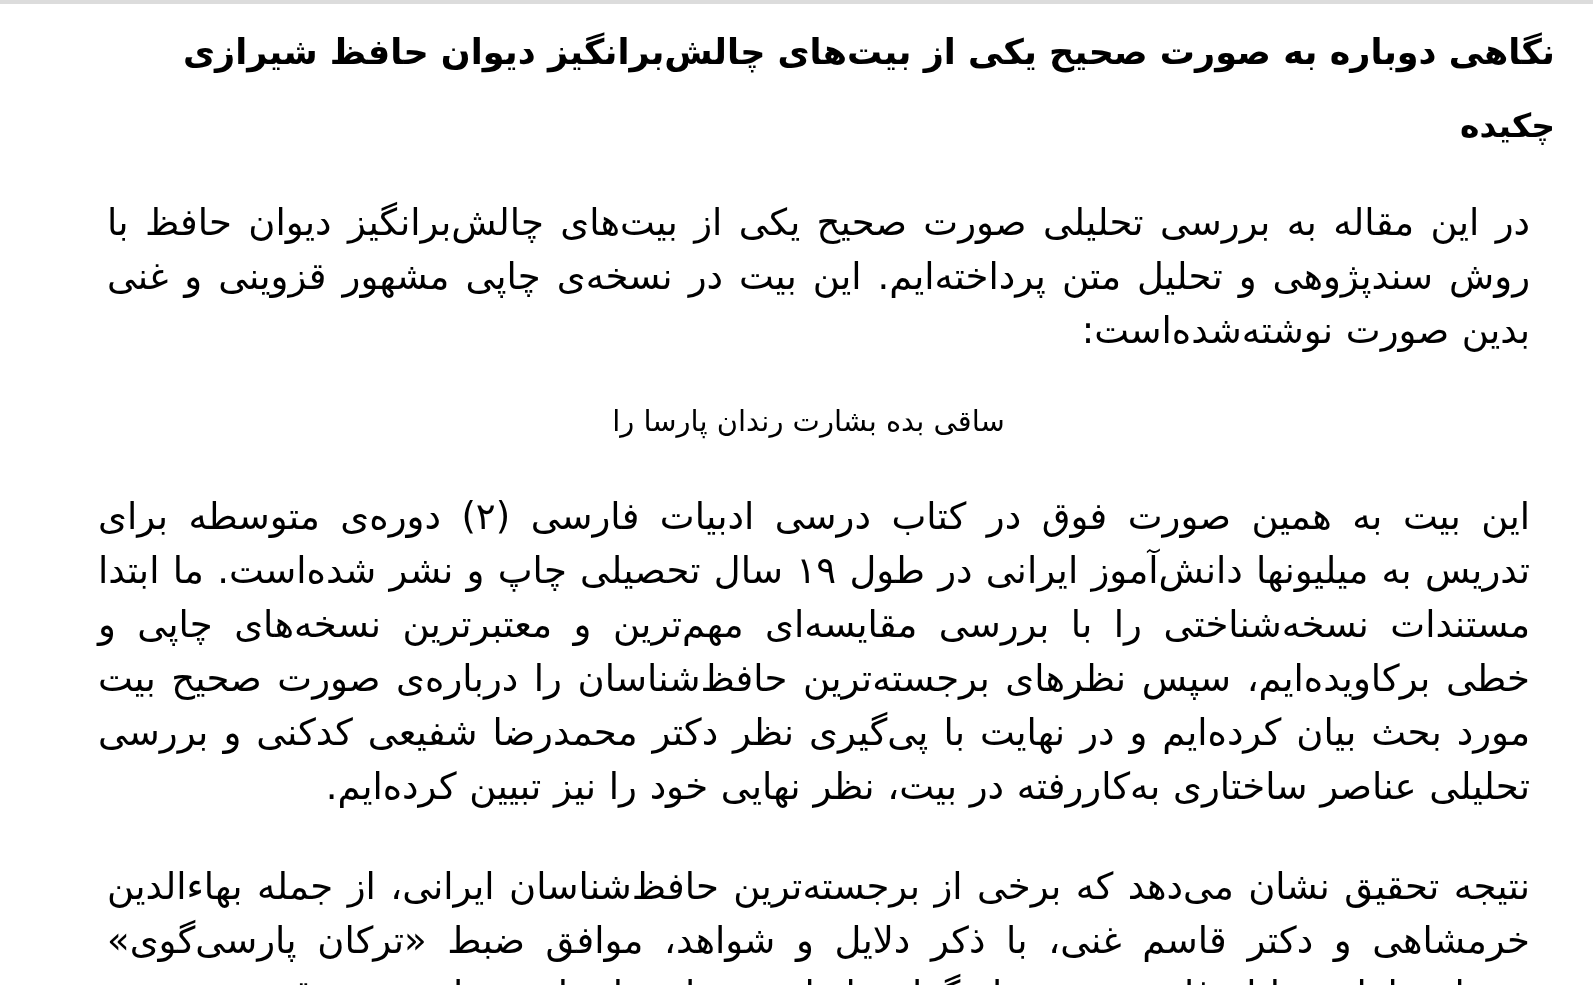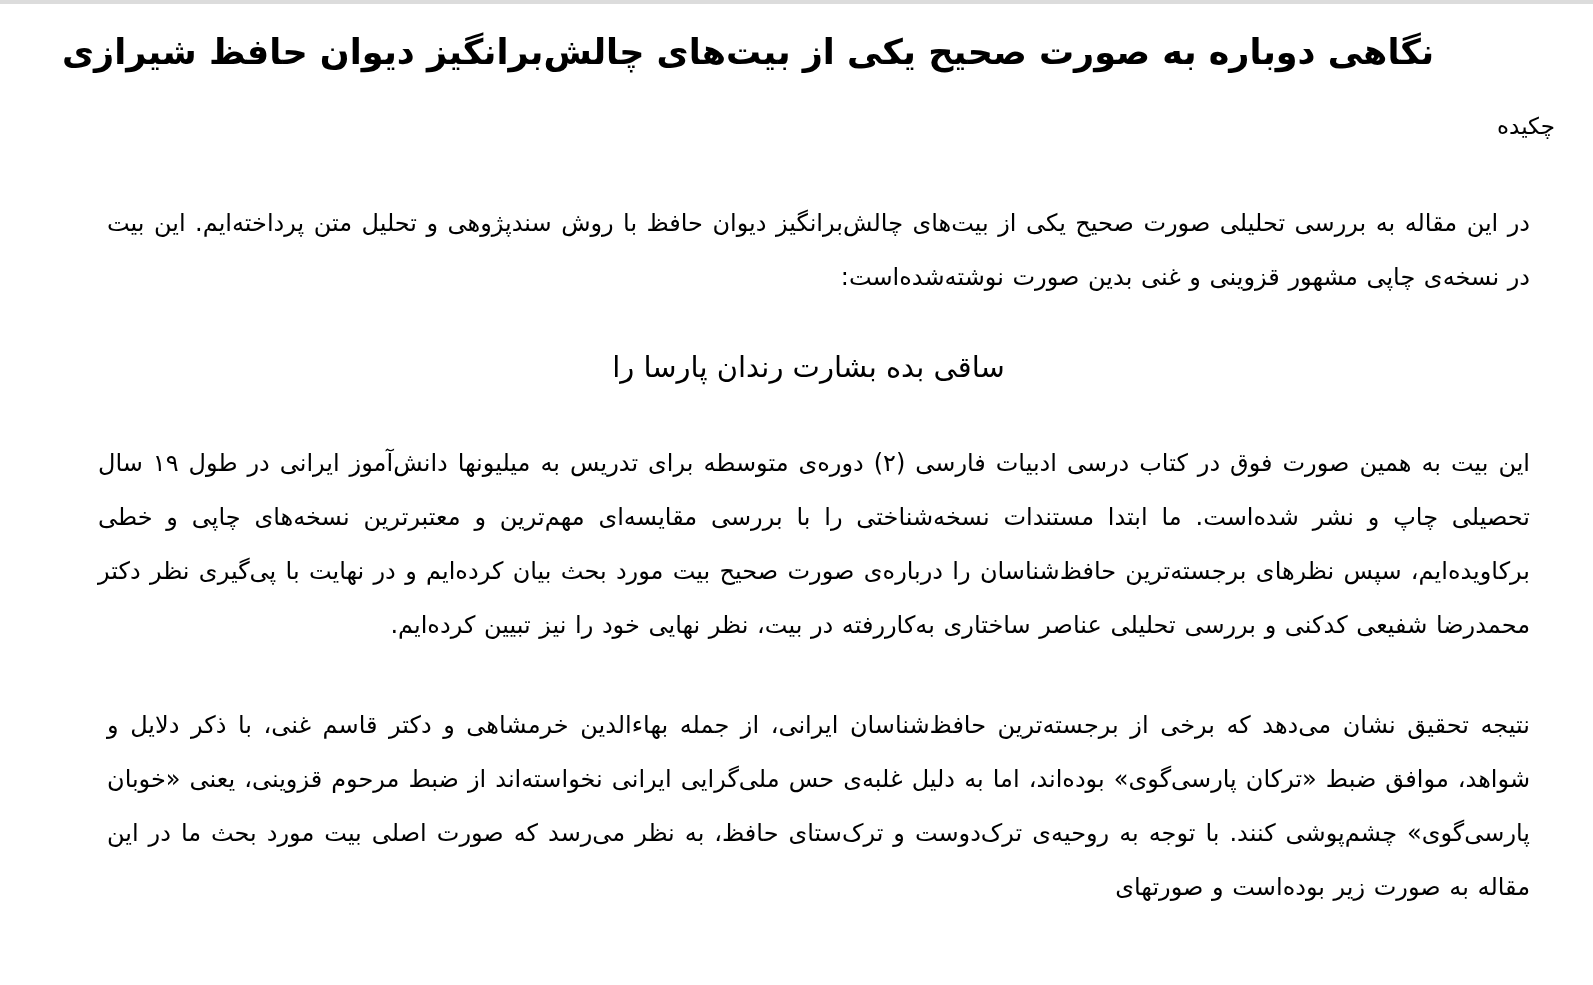--- a/index.html
+++ b/index.html
@@ -21,31 +21,31 @@
     background: #dcdcdc;
   }
   .doc {
     padding: 10px 38px 0 62px;
   }
   .article-title {
     margin: 8px 0 0 0;
     font-size: 35px;
     font-weight: bold;
     line-height: 60px;
-    text-align: left;
+    text-align: right;
   }
   .abstract-heading {
     margin: 20px 0 0 0;
-    font-size: 23px;
-    font-weight: normal;
+    font-size: 33px;
+    font-weight: bold;
     line-height: 48px;
     text-align: right;
   }
   .para {
-    font-size: 24px;
+    font-size: 37px;
     line-height: 54px;
     text-align: justify;
     text-justify: inter-word;
     margin: 0 25px 0 45px;
     word-spacing: 1px;
   }
   .para.p1 { margin-top: 46px; }
   .para.p2 { margin-top: 42px; margin-left: 36px; }
   .para.p3 { margin-top: 46px; }
   .verse {

